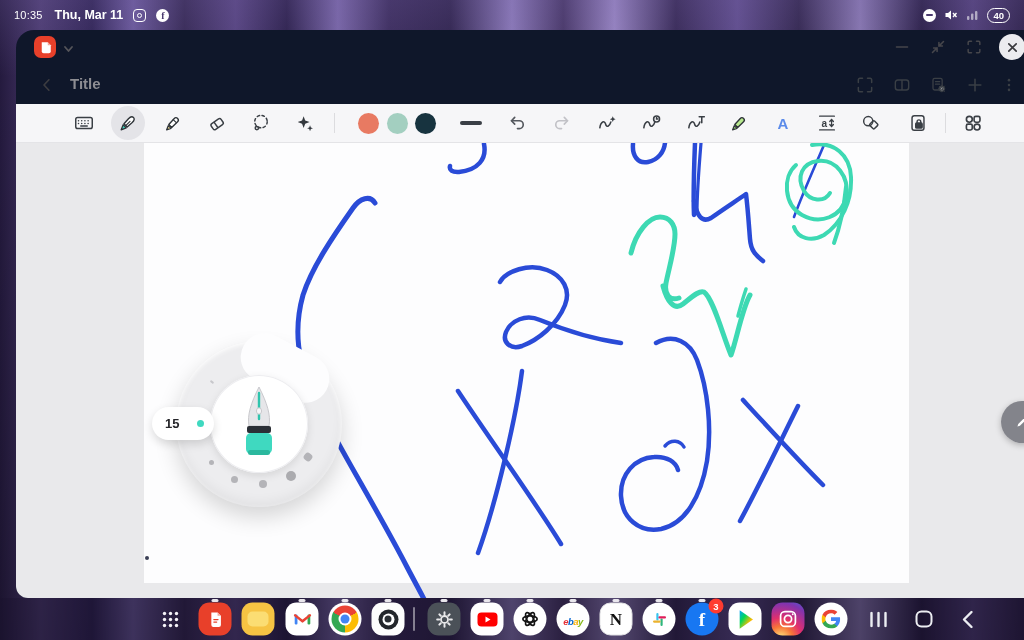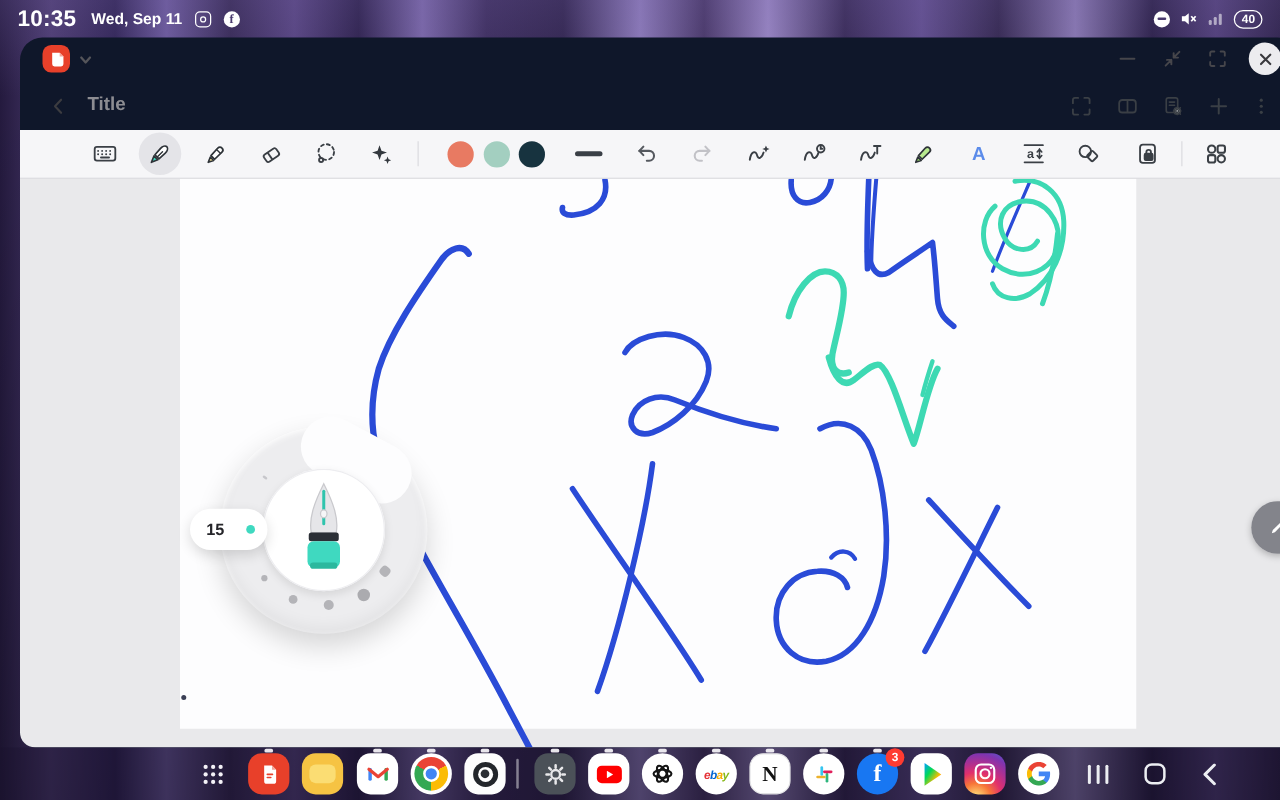--- a/index.html
+++ b/index.html
@@ -5,21 +5,21 @@
   * { margin:0; padding:0; box-sizing:border-box; }
   html,body { width:1024px; height:640px; overflow:hidden; font-family:"Liberation Sans",sans-serif; }
   body {
     position:relative;
     background:
       linear-gradient(180deg, rgba(120,100,170,.25) 0%, rgba(0,0,0,0) 12%, rgba(0,0,0,.25) 100%),
       linear-gradient(90deg,#241a3e 0%,#4a3a6e 4%,#2c2150 9%,#6b5a9b 13%,#32264f 18%,#55437e 23%,#281d46 28%,#7a68a8 33%,#382a58 38%,#2c2148 44%,#8d7cba 50%,#453563 55%,#9a88c4 60%,#332650 66%,#5f4d8c 72%,#2e2348 78%,#8a7ab2 84%,#251b40 90%,#4e3d75 95%,#2a1f45 100%);
   }
   
   .statusbar { position:absolute; top:0; left:0; width:1024px; height:30px; display:flex; align-items:center; color:#fff; padding:0 14px; }
-  .sb-time { font-size:18px; font-weight:700; letter-spacing:.2px; }
+  .sb-time { font-size:11px; font-weight:400; letter-spacing:.2px; }
   .sb-date { font-size:12.5px; font-weight:600; margin-left:12px; }
   .sb-ic { margin-left:10px; display:flex; align-items:center; }
   .cap-ic { width:13px; height:13px; border:1.5px solid #fff; border-radius:4px; display:flex; align-items:center; justify-content:center; }
   .cap-ic i { width:5px; height:5px; border:1.4px solid #fff; border-radius:50%; }
   .fb-dot { width:13px; height:13px; border-radius:50%; background:#fff; color:#4a3a6e; font-weight:700; font-size:10px; display:flex; align-items:center; justify-content:center; font-family:"Liberation Serif",serif; }
   .sb-right { margin-left:auto; display:flex; align-items:center; gap:8px; }
   .dnd { width:13px; height:13px; border-radius:50%; background:#fff; display:flex; align-items:center; justify-content:center; }
   .dnd i { width:7px; height:2px; background:#4a3a6e; border-radius:1px; }
   .battery { border:1.4px solid #fff; border-radius:9px; font-size:9.5px; font-weight:700; padding:1px 5px; }
   
@@ -69,21 +69,21 @@
            font-size:9.5px; font-weight:700; display:flex; align-items:center; justify-content:center; padding:0 3px; z-index:3; }
   .tb-div { position:absolute; left:414px; top:50%; transform:translate(-50%,-50%); width:2px; height:24px; background:rgba(255,255,255,.45); border-radius:1px; }
   .ebay-l { font-style:italic; font-weight:700; font-size:9.5px; letter-spacing:-.5px; }
   .homebtn { width:17px; height:17px; border:2.4px solid #eceef2; border-radius:6px; }
 </style>
 </head>
 <body>
 
 <div class="statusbar">
   <span class="sb-time">10:35</span>
-  <span class="sb-date">Wed, Sep 11</span>
+  <span class="sb-date">Thu, Mar 11</span>
   <span class="sb-ic">
       <span class="cap-ic">
         <i></i>
       </span>
     </span>
   <span class="sb-ic">
       <span class="fb-dot">f</span>
     </span>
   <span class="sb-right">
     <span class="dnd">

